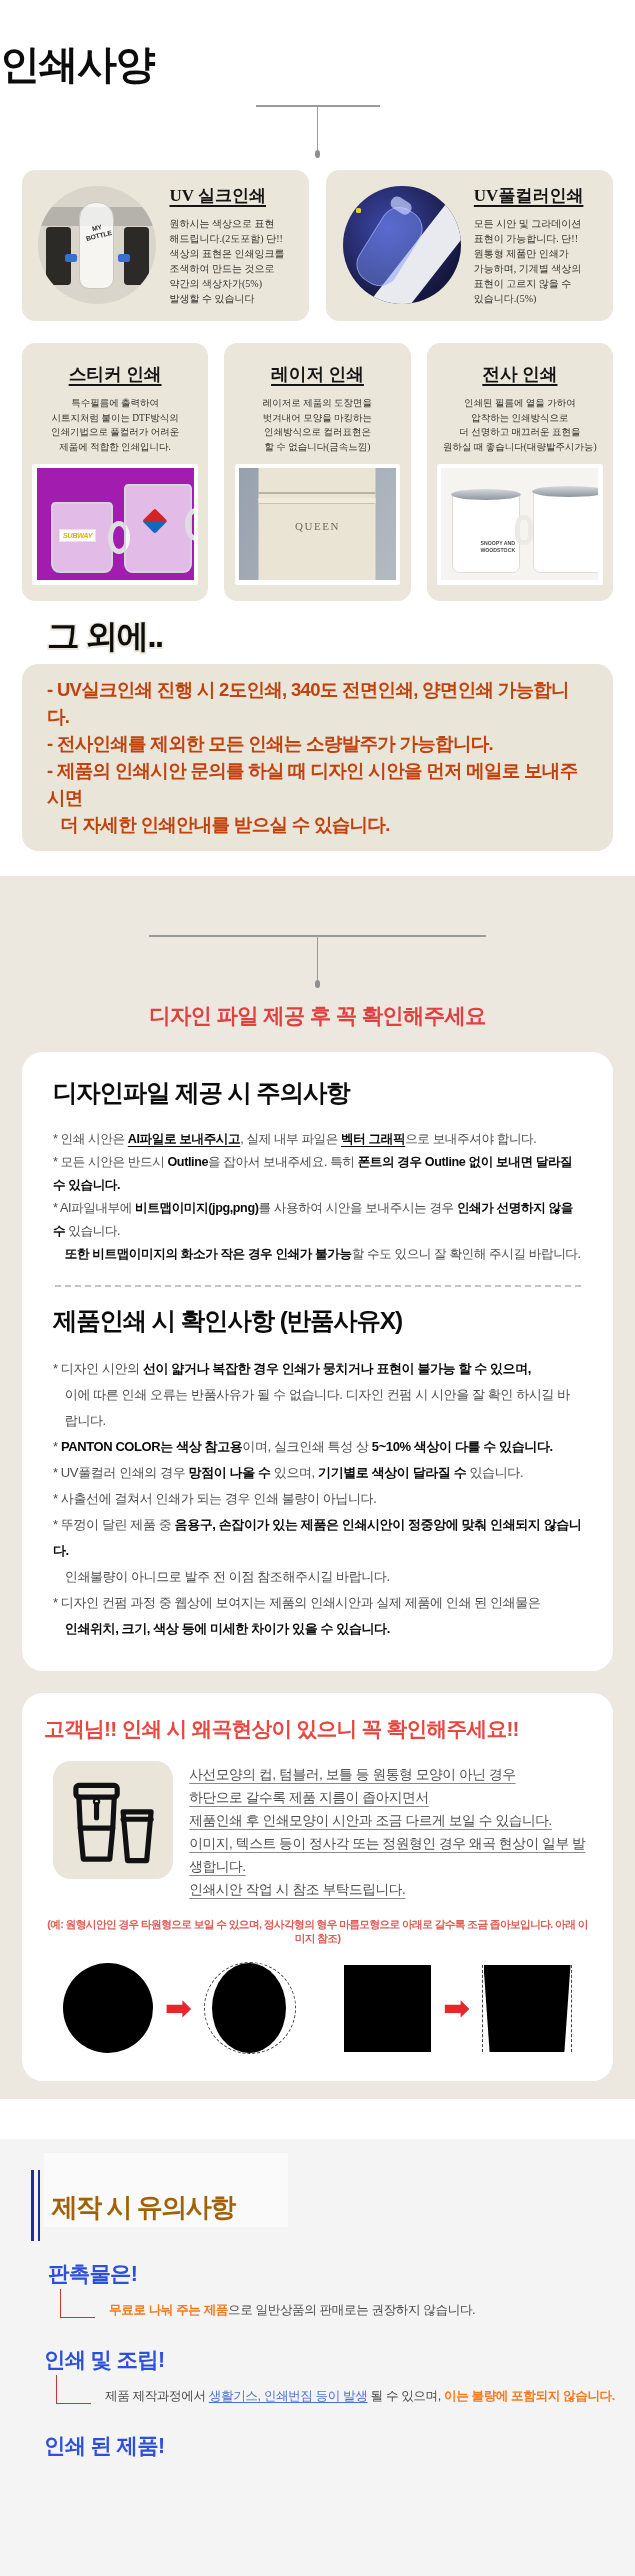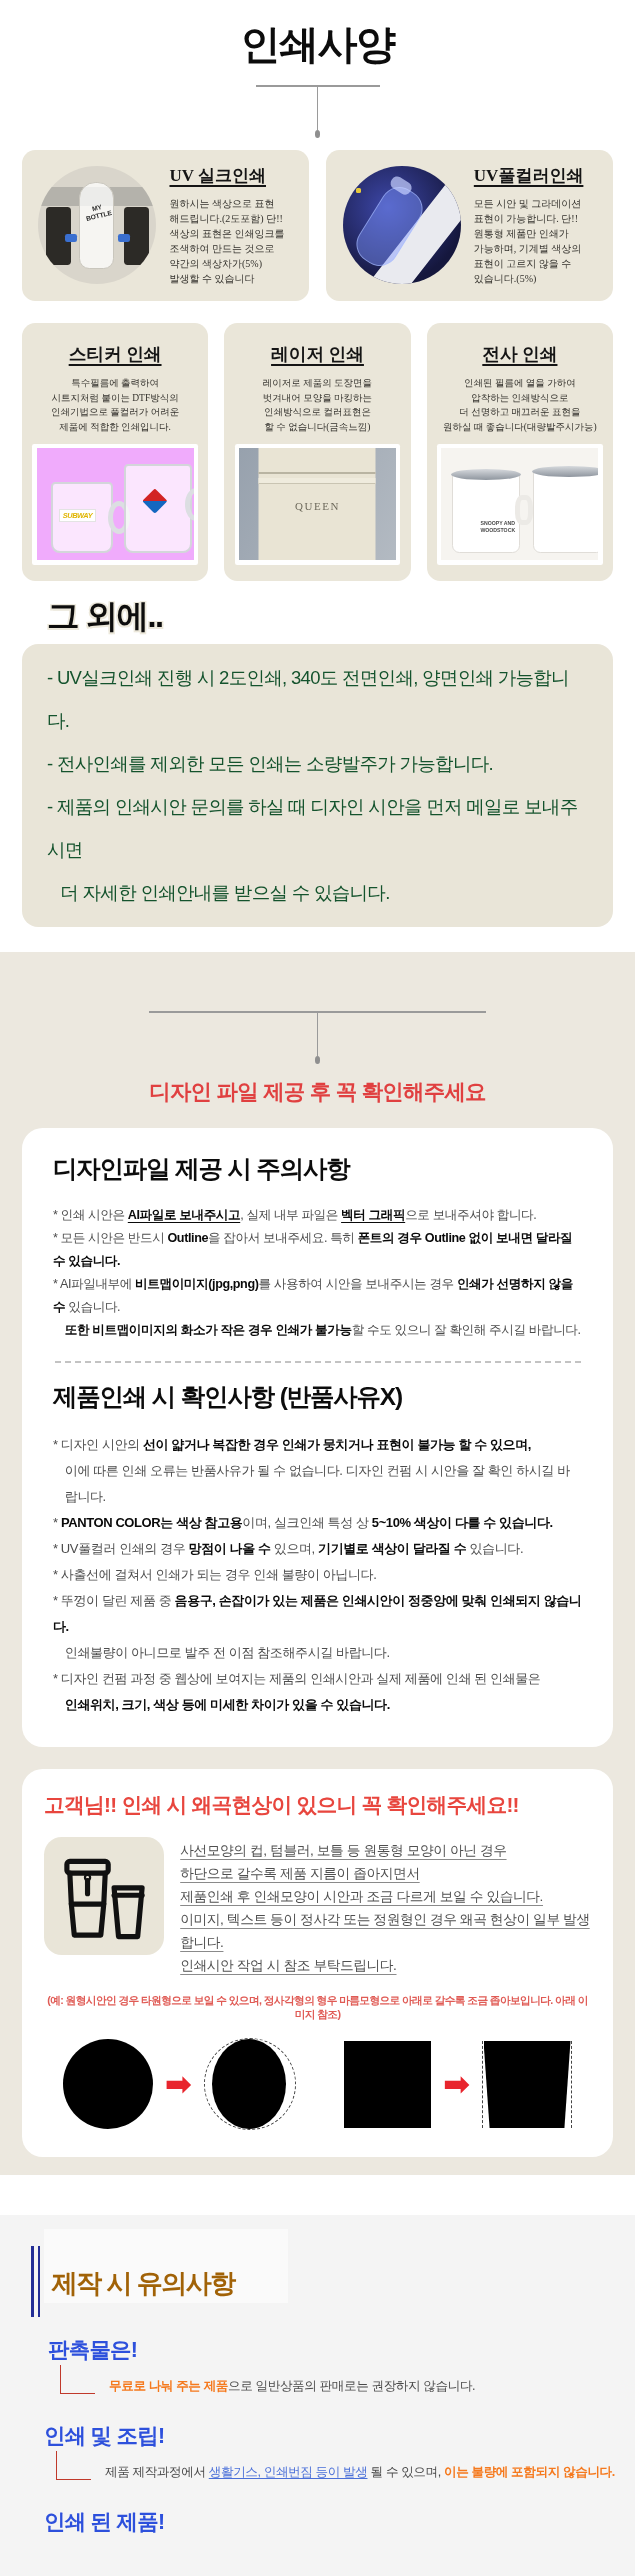--- a/index.html
+++ b/index.html
@@ -5,21 +5,21 @@
   * { margin:0; padding:0; box-sizing:border-box; }
   html,body { background:#fff; }
   body {
     width:635px; min-height:2576px; margin:0 auto;
     font-family:"Liberation Sans","DejaVu Sans",sans-serif;
     color:#222;
   }
   .serif { font-family:"Liberation Serif","DejaVu Serif",serif; }
 
   
-  .top-header { padding-top:17px; text-align:center; }
+  .top-header { padding-top:37px; text-align:left; }
   .page-title { font-size:40px; font-weight:900; letter-spacing:-1.5px; color:#0c0c0c; }
   .connector { margin-top:13.3px; }
   .connector .h-line { height:2.2px; background:#9a9a9a; margin:0 auto; }
   .connector .v-line { width:1.5px; height:43px; background:#9a9a9a; margin:0 auto; }
   .connector .dot { width:5.2px; height:7.4px; border-radius:50%; background:#8f8f8f; margin:0 auto; }
   .hw-168 { width:124px; } .hw-456 { width:337px; }
 
   
   .cards-row1 { display:flex; gap:17.7px; margin:11.8px 22px 0; }
   .card-wide {
@@ -57,21 +57,21 @@
   .cards-row2 { display:flex; gap:16.2px; margin:22px 22px 0; }
   .card-tall { flex:1; background:#eae6d9; border-radius:13.3px; height:258px; text-align:center; overflow:hidden; }
   .card-tall h3 {
     margin-top:19px; font-size:17.7px; font-weight:800; color:#151515;
     text-decoration:underline; text-underline-offset:4.4px; text-decoration-thickness:1.5px;
   }
   .card-tall p { margin-top:10.3px; font-size:9.5px; line-height:1.55; color:#33312c; white-space:pre-line; }
   .photo-frame { margin:8.9px 10.3px 0; background:#fff; padding:4.4px; border-radius:2.2px; }
   .ph { position:relative; height:112px; overflow:hidden; }
 
-  .ph1 { background:#f0abfc; }
+  .ph1 { background:#a21caf; }
   .mug { position:absolute; border:2.2px solid #d3d6da; background:rgba(255,255,255,.7); border-radius:4.4px 4.4px 8.9px 8.9px; }
   .mug.m1 { left:14.8px; top:34px; width:62px; height:71px; }
   .mug.m2 { left:87px; top:16.2px; width:68px; height:89px; }
   .handle { position:absolute; width:22px; height:32.5px; border:5.9px solid #dcdee2; border-radius:50%; }
   .h1 { left:71px; top:53px; } .h2 { left:148px; top:40px; }
   .logo-subway { position:absolute; left:22px; top:61px; background:#fff; border:0.7px solid #e3e3e3; padding:0.7px 3px; font-style:italic; font-weight:800; font-size:7.4px; color:#e0b400; letter-spacing:-0.4px; }
   .logo-dominos { position:absolute; left:109px; top:44px; width:17.7px; height:17.7px; transform:rotate(45deg); background:linear-gradient(135deg,#d22424 50%,#1467c0 50%); border-radius:2.2px; }
 
   .ph2 { background:linear-gradient(120deg,#97a1ad,#b3bac2); }
   .tmb { position:absolute; left:50%; transform:translateX(-50%); top:-19px; width:117px; height:148px; background:#e9e4d4; border-radius:7.4px; }
@@ -93,21 +93,21 @@
   
   .etc-heading {
     margin:14.8px 0 0 47px; font-size:32.5px; font-weight:900; letter-spacing:-1.5px; color:#0d0d0d;
     text-shadow:1.5px 1.5px 0 #ece8db,-1.5px -1.5px 0 #ece8db,1.5px -1.5px 0 #ece8db,-1.5px 1.5px 0 #ece8db;
     position:relative; z-index:2;
   }
   .etc-box {
     margin:4.4px 22px 0; background:#e9e5d8; border-radius:16.2px;
     padding:11.8px 25px 13.3px; position:relative; z-index:1;
   }
-  .etc-line { font-size:18.5px; font-weight:400; color:#14532d; line-height:43px; letter-spacing:-0.7px; white-space:pre-wrap; }
+  .etc-line { font-size:18.5px; font-weight:700; color:#c2410c; line-height:27px; letter-spacing:-0.7px; white-space:pre-wrap; }
 
   .white-gap { height:25px; }
 
   
   .beige-section { background:#ece8df; padding:46px 0 17.7px; }
   .section-title { text-align:center; font-size:37px; font-weight:900; letter-spacing:-1.5px; color:#111; }
   .red-notice { text-align:center; margin-top:13.3px; font-size:21.4px; font-weight:800; letter-spacing:-0.7px; color:#e04040; }
 
   .white-card { background:#fff; border-radius:20.7px; margin:22px 22px 0; padding:25px 31px 29.5px; }
   .card-h { font-size:24.4px; font-weight:900; letter-spacing:-1.1px; color:#0c0c0c; }
@@ -117,21 +117,21 @@
   .rt-line.ind { padding-left:11.8px; }
   .rt-b  { font-weight:800; color:#0a0a0a; }
   .rt-bu { font-weight:800; color:#0a0a0a; text-decoration:underline; text-underline-offset:3px; }
   .rt-o  { font-weight:800; color:#f5791d; }
   .rt-bl { color:#4a6fd8; text-decoration:underline; text-underline-offset:2.2px; }
   .dashed-div { border-top:2.2px dashed #c3c3c3; margin:19px 1.5px 17.7px; }
 
   
   .distort-card { padding:22px 22px 26.6px; }
   .red-head { text-align:left; font-size:20.7px; font-weight:800; letter-spacing:-0.7px; color:#e8463e; }
-  .distort-row { display:flex; margin-top:17.7px; }
+  .distort-row { display:flex; margin-top:17.7px;margin-left:9px; }
   .icon-box { flex:0 0 120px; height:118px; background:#e9e5d8; border-radius:17.7px; display:flex; align-items:center; justify-content:center; }
   .distort-lines { margin-left:16.2px; padding-top:1.5px; }
   .distort-line { font-size:13.7px; color:#4f4f4f; line-height:23px; letter-spacing:-0.4px; text-decoration:underline; text-underline-offset:3.7px; text-decoration-color:#8a8a8a; }
   .distort-example { margin-top:17.7px; text-align:center; font-size:10.7px; font-weight:700; letter-spacing:-0.6px; color:#e05b55; }
   .shapes-row { margin-top:16.2px; display:flex; align-items:center; padding:0 19px; }
   .shape-circle { width:90px; height:90px; border-radius:50%; background:#000; }
   .arrow-glyph { font-size:32.5px; font-weight:900; color:#e8252d; margin:0 11.8px; line-height:1; }
   .ellipse-wrap { width:92px; height:92px; position:relative; }
   .dashed-circle { position:absolute; inset:0; border:1.5px dashed #444; border-radius:50%; }
   .ellipse-fill { position:absolute; left:8.1px; top:0.7px; width:74px; height:90px; background:#000; border-radius:50%; }

